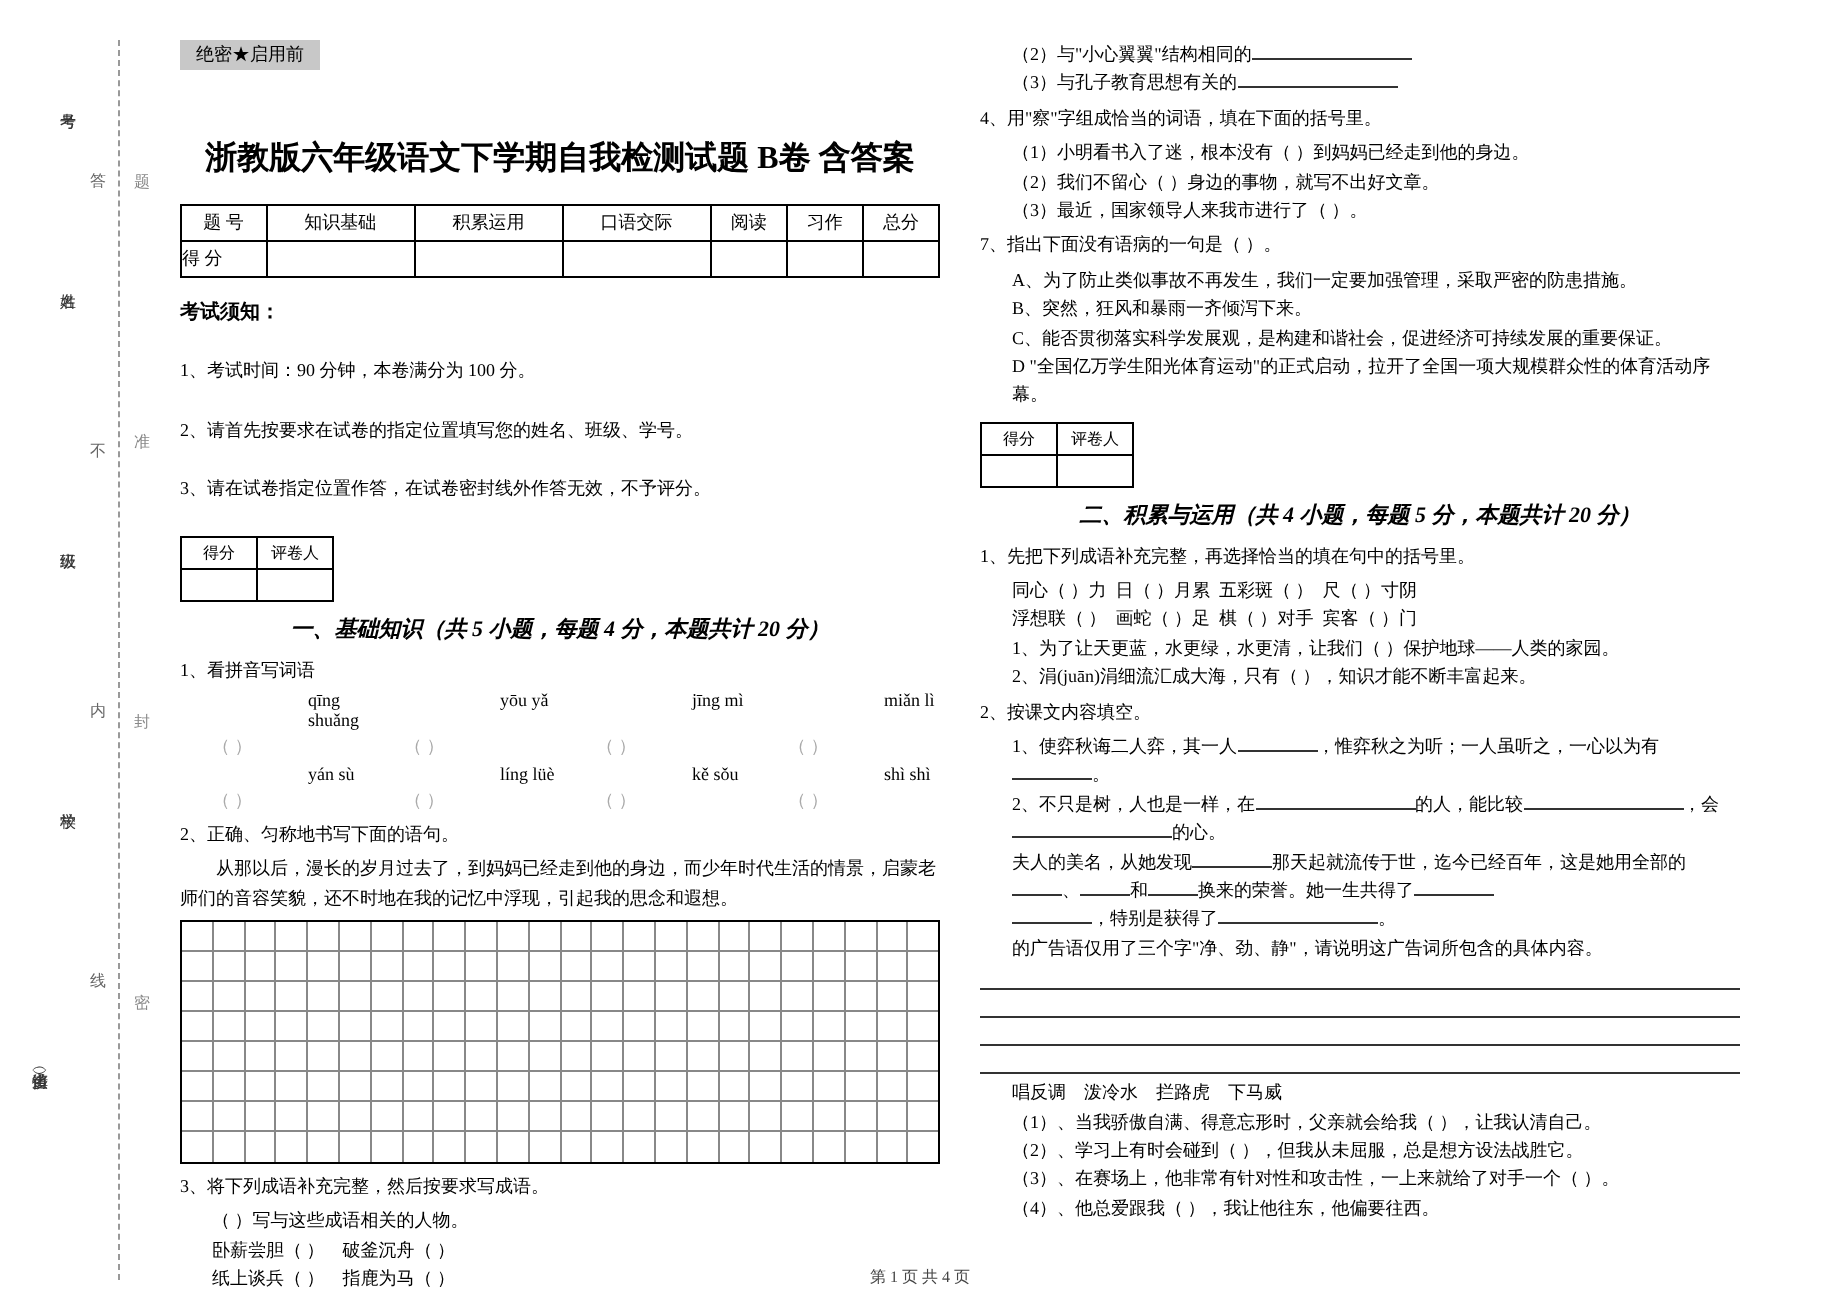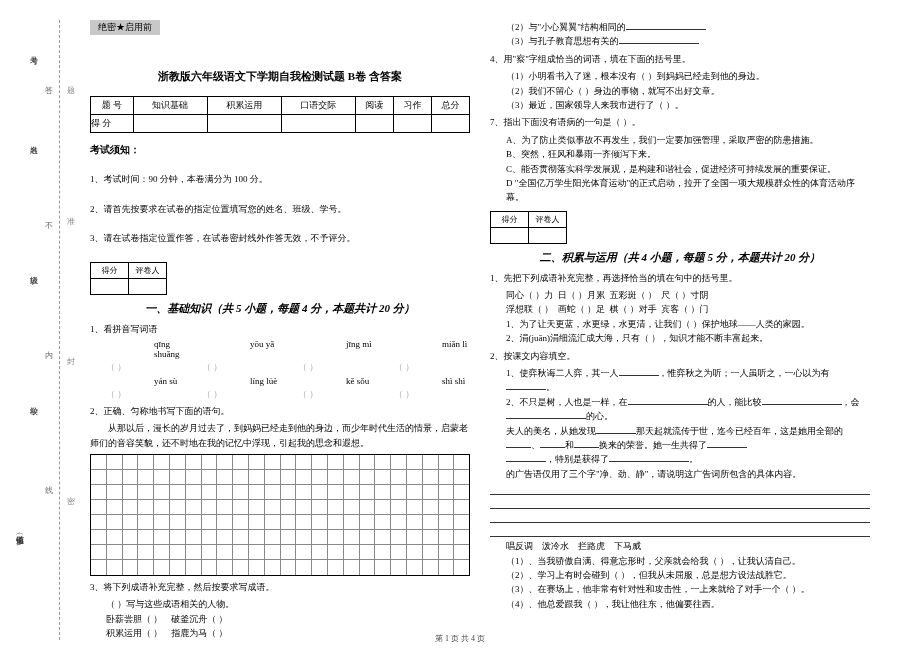--- a/index.html
+++ b/index.html
@@ -46,27 +46,27 @@
   .col {
     width: 400px;
     padding: 0 10px;
     flex-shrink: 0;
   }
   .secret-bar {
     background: #c8c8c8;
     display: inline-block;
     padding: 1px 8px;
     font-size: 9px;
-    margin-bottom: 12px;
+    margin-bottom: 24px;
   }
   h1.title {
     text-align: center;
-    font-size: 11px;
+    font-size: 16px;
     font-weight: bold;
-    margin: 22px 0 12px;
+    margin: 10px 0 12px;
   }
   table.score {
     border-collapse: collapse;
     width: 100%;
     margin-bottom: 10px;
   }
   table.score td, table.score th {
     border: 1px solid #000;
     height: 18px;
     font-size: 9px;
@@ -442,21 +442,21 @@
           <div></div>
           <div></div>
           <div></div>
           <div></div>
         </div>
     </div>
 
     <div class="q">3、将下列成语补充完整，然后按要求写成语。</div>
     <div class="opt">（  ）写与这些成语相关的人物。</div>
     <div class="opt"><span>卧薪尝胆（      ）</span>&nbsp;&nbsp;&nbsp;&nbsp;<span>破釜沉舟（      ）</span></div>
-    <div class="opt"><span>积累运用（      ）</span>&nbsp;&nbsp;&nbsp;&nbsp;<span>指鹿为马（      ）</span></div>
+    <div class="opt"><span>纸上谈兵（      ）</span>&nbsp;&nbsp;&nbsp;&nbsp;<span>指鹿为马（      ）</span></div>
   </div>
 
   <div class="col">
     <div class="opt"><span>（2）与"小心翼翼"结构相同的</span><span class="u u-l"></span></div>
     <div class="opt"><span>（3）与孔子教育思想有关的</span><span class="u u-l"></span></div>
     <div class="q">4、用"察"字组成恰当的词语，填在下面的括号里。</div>
     <div class="opt">（1）小明看书入了迷，根本没有（        ）到妈妈已经走到他的身边。</div>
     <div class="opt">（2）我们不留心（        ）身边的事物，就写不出好文章。</div>
     <div class="opt">（3）最近，国家领导人来我市进行了（        ）。</div>
     <div class="q">7、指出下面没有语病的一句是（      ）。</div>

